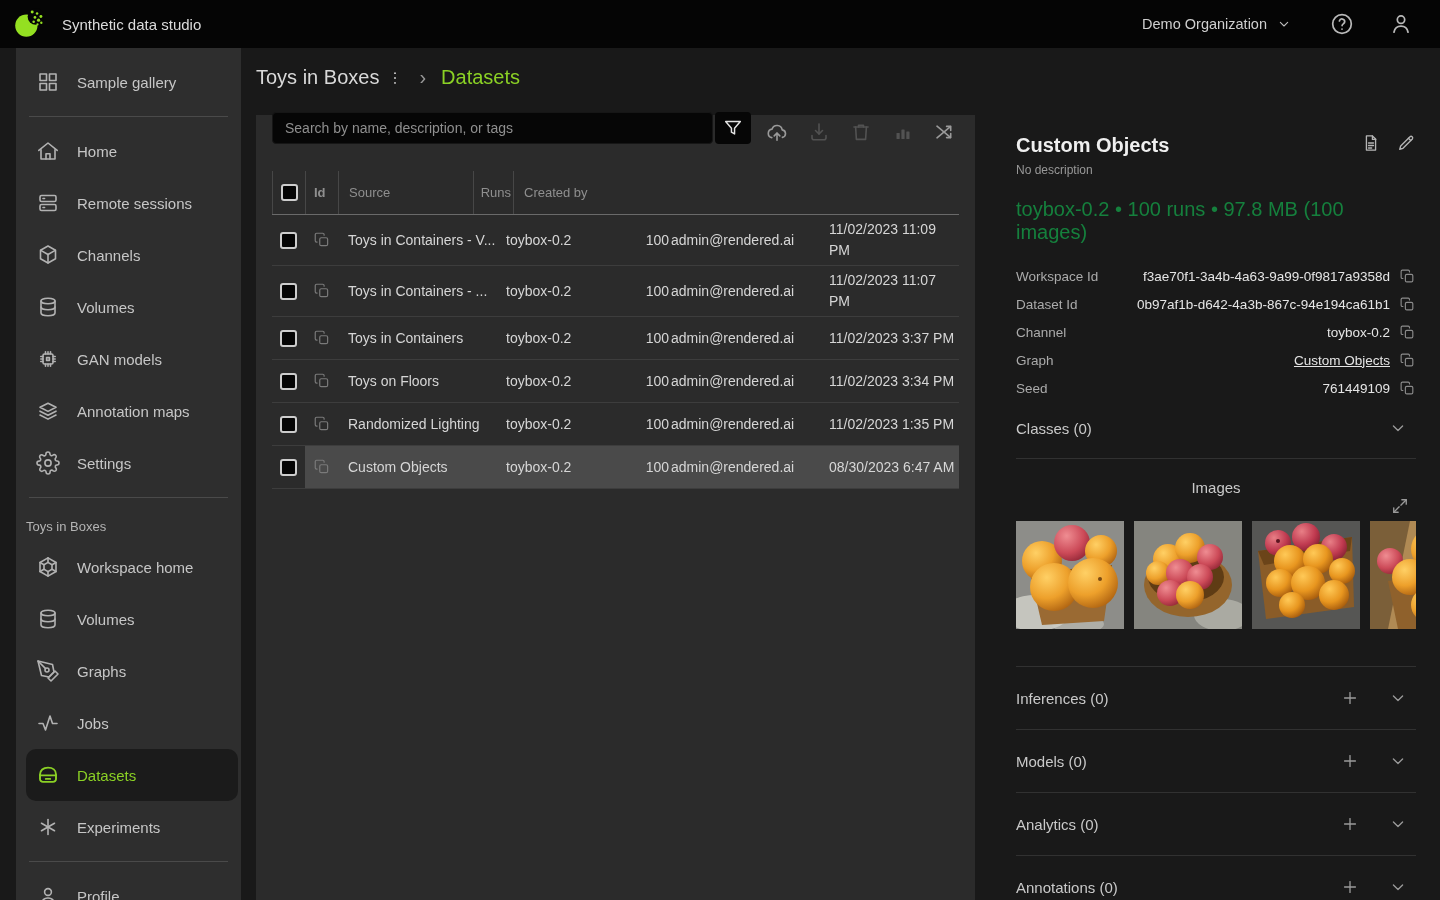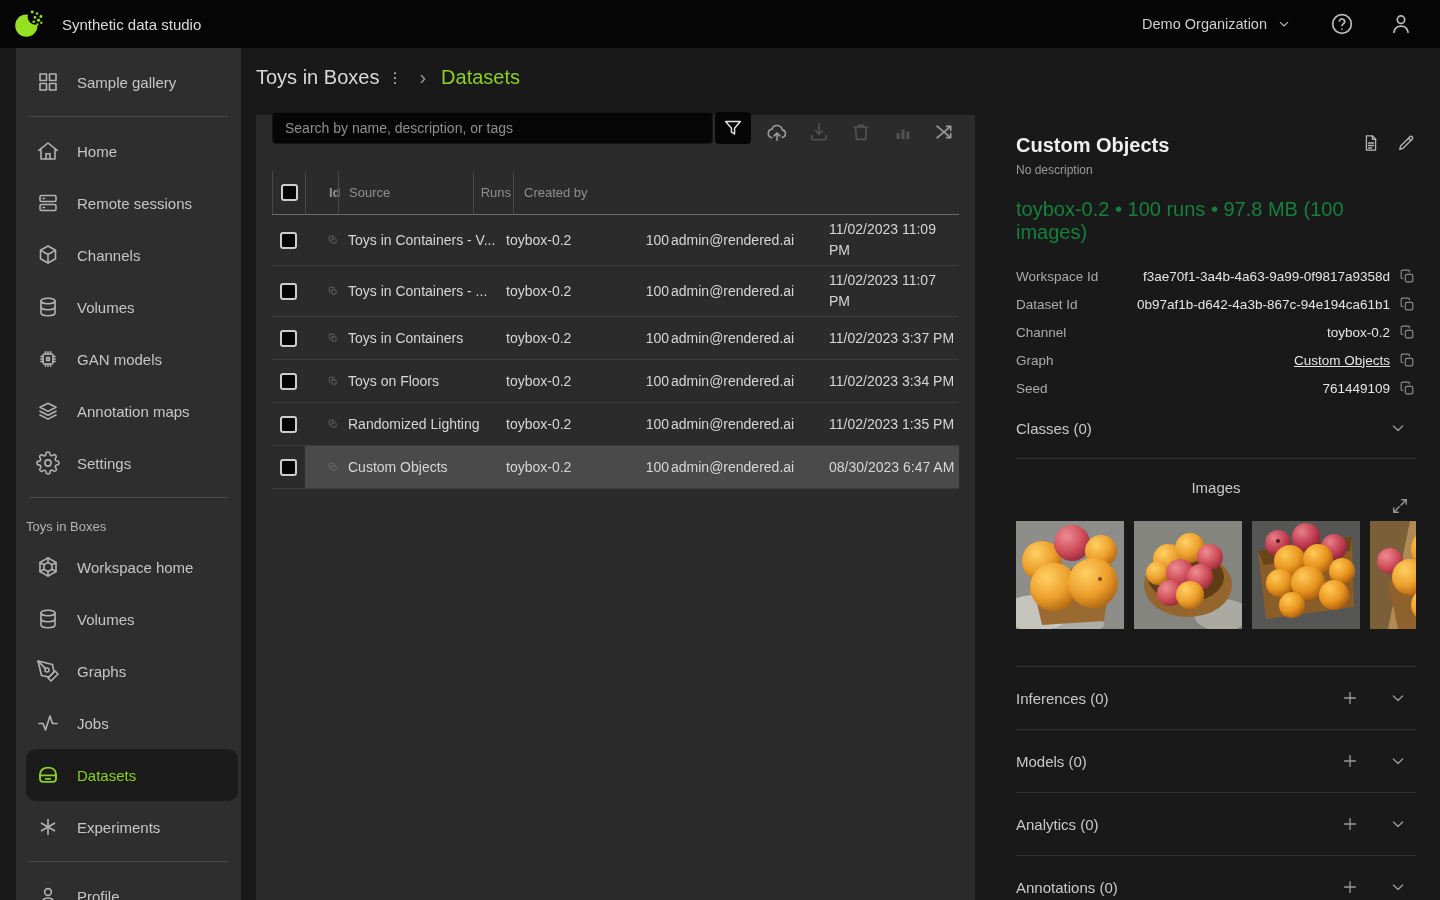--- a/index.html
+++ b/index.html
@@ -53,21 +53,21 @@
   .tb-actions { display:flex; align-items:center; gap:18px; margin-left:14px; }
   .tb-action { width:24px; height:24px; color:#9a9a9a; cursor:pointer; }
   .tb-action.dim { color:#525252; cursor:default; }
 
   .table { margin-top:27px; }
   .thead { display:flex; align-items:stretch; height:44px; border-bottom:1px solid #6a6a6a; color:#8f8f8f; font-size:13px; }
   .hcell { display:flex; align-items:center; border-left:1px solid #474747; padding-left:10px; }
   .trow { display:flex; align-items:center; min-height:43px; border-bottom:1px solid #3d3d3d; font-size:14px; color:#d6d6d6; cursor:pointer; }
   .trow.selected { background:linear-gradient(to right, #2b2b2b 33px, #4a4a4a 33px); }
   .c-check { width:33px; display:flex; align-items:center; justify-content:center; padding-left:0; }
-  .c-id    { width:33px; display:flex; align-items:center; padding-left:23px;font-weight:bold; }
+  .c-id    { width:33px; display:flex; align-items:center; padding-left:8px;font-weight:bold; }
   .c-name  { width:158px; padding-left:10px; white-space:nowrap; overflow:hidden; text-overflow:ellipsis; }
   .c-source{ width:135px; padding-left:10px; }
   .c-runs  { width:40px; text-align:right; padding-right:2px; }
   .c-cby   { width:148px; }
   .c-cat   { width:140px; padding-left:10px; line-height:1.5; padding-top:4px; padding-bottom:4px; }
   .thead .c-runs { display:flex; align-items:center; justify-content:flex-end; }
   .checkbox { width:17px; height:17px; border:2px solid #cdcdcd; border-radius:3px; background:#050505; cursor:pointer; flex:none; }
   .row-copy { width:18px; height:18px; color:#7a7a7a; cursor:pointer; }
 
   

